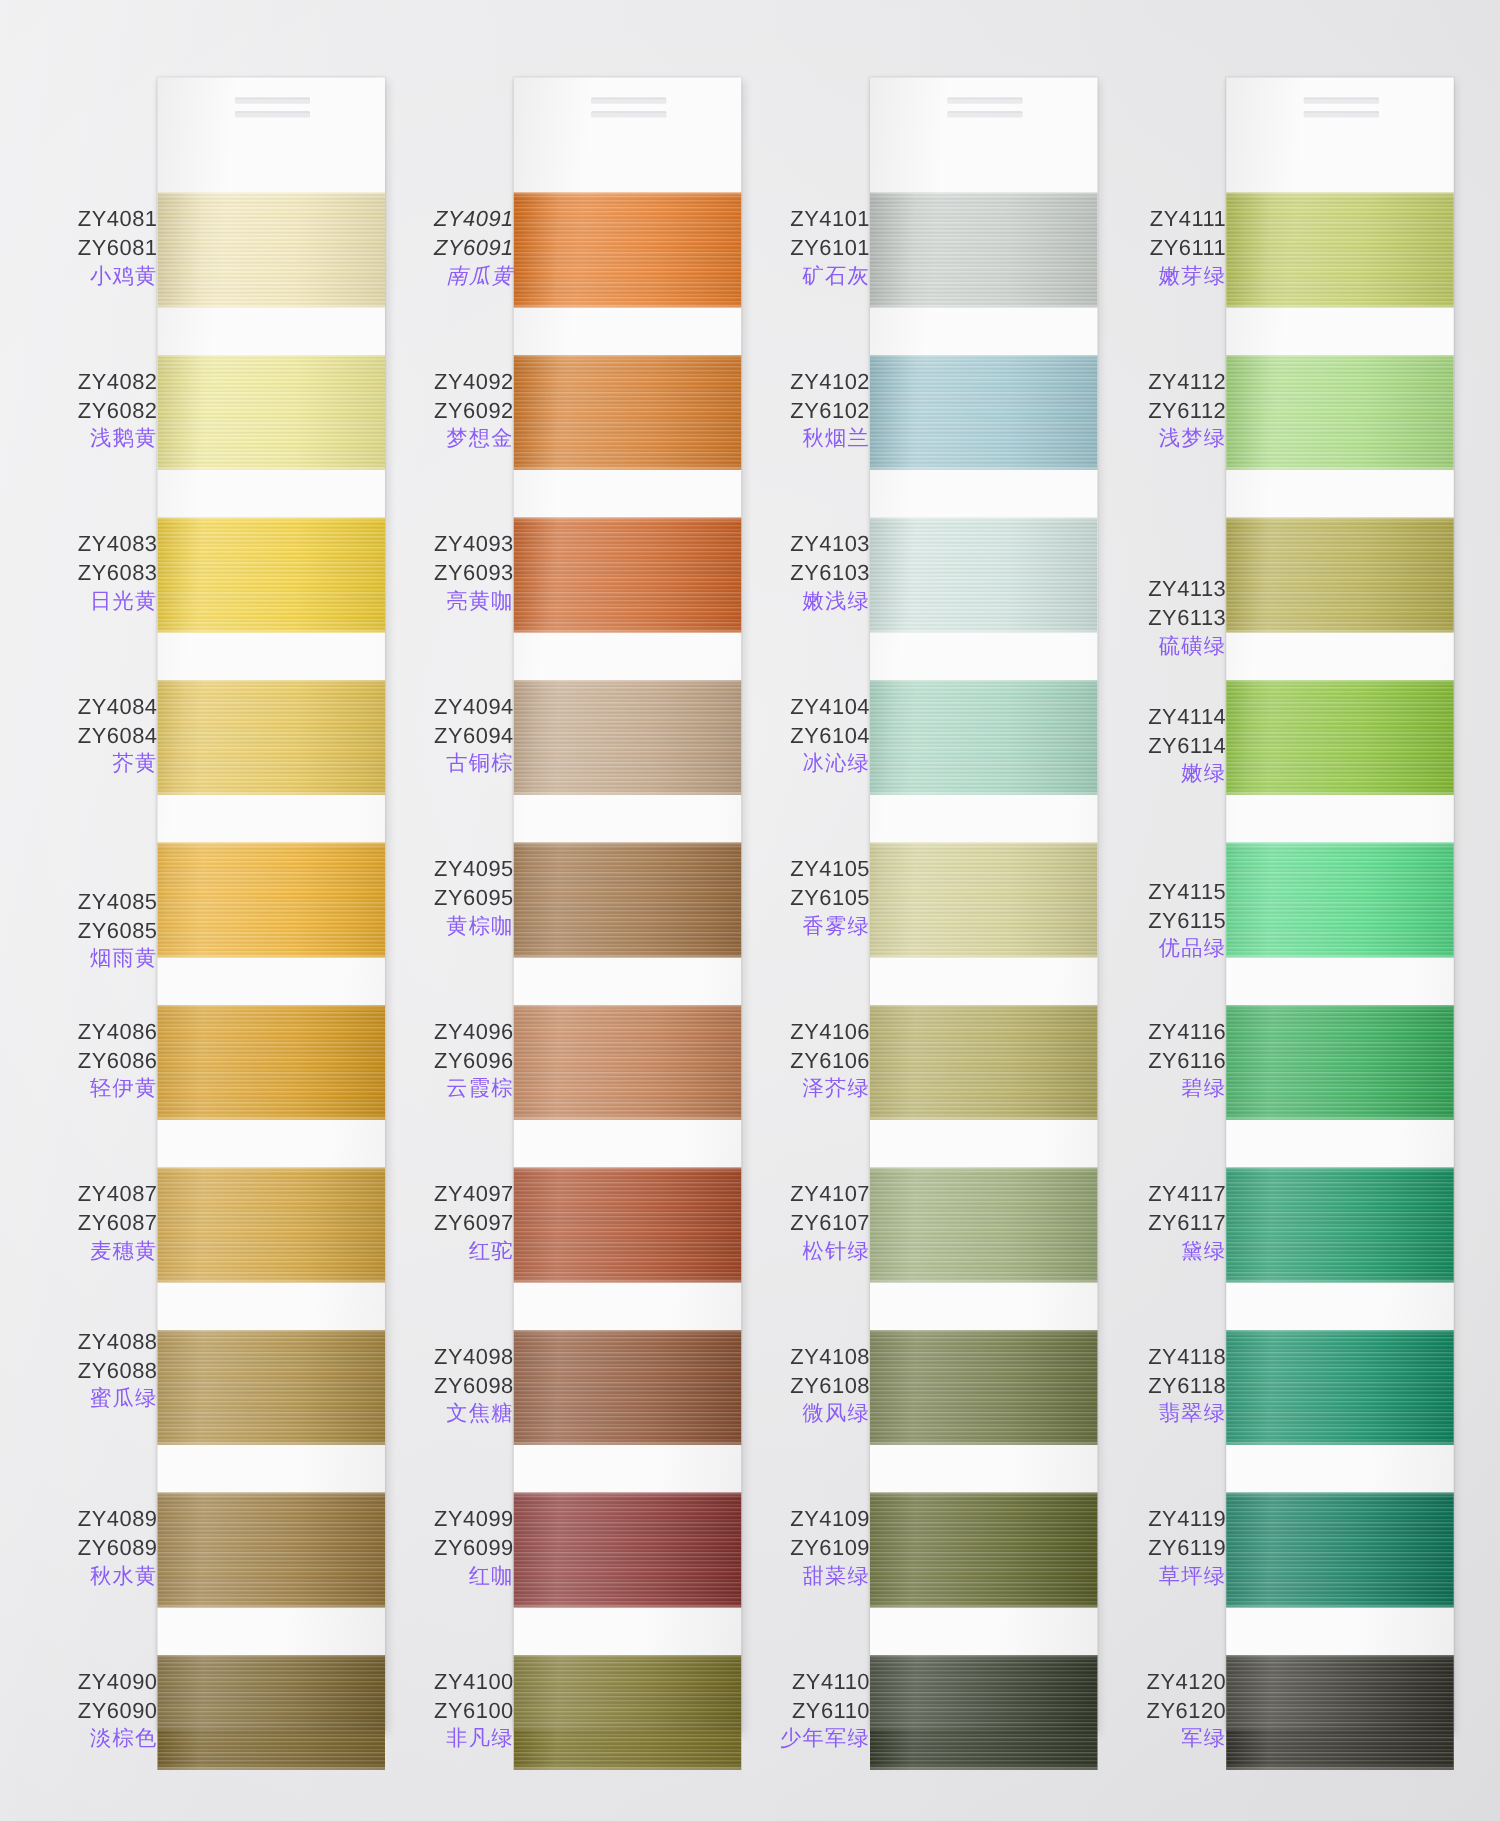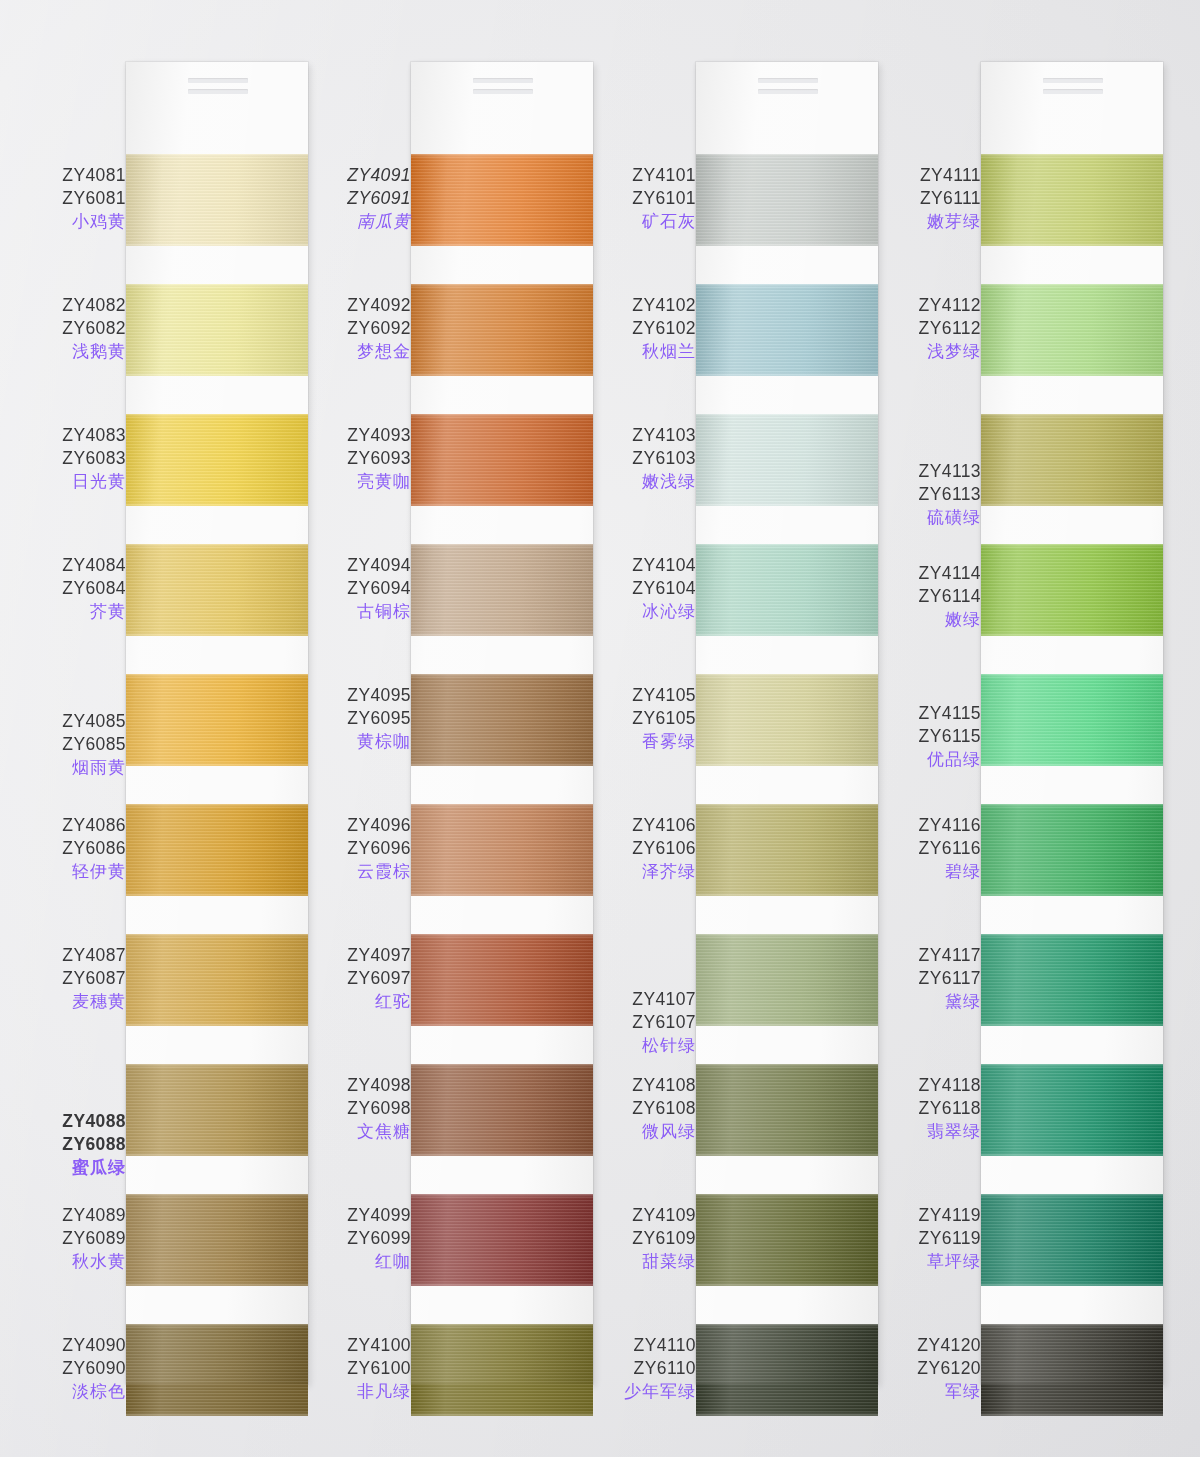--- a/index.html
+++ b/index.html
@@ -216,21 +216,21 @@
           <div class="code">ZY4087</div>
           <div class="code">ZY6087</div>
           <div class="name">麦穗黄</div>
         </div>
         <div class="swatch" style="top: 1002px; height: 92px; background: rgb(173, 141, 67);">
           <div class="yarn"></div>
           <div class="sheen"></div>
           <div class="fuzz-top"></div>
           <div class="fuzz-bot"></div>
         </div>
-        <div class="label" style="top: 1048px; font-weight: bold;">
+        <div class="label" style="top: 1000px;">
           <div class="code">ZY4088</div>
           <div class="code">ZY6088</div>
           <div class="name">蜜瓜绿</div>
         </div>
         <div class="swatch" style="top: 1132px; height: 92px; background: rgb(154, 122, 61);">
           <div class="yarn"></div>
           <div class="sheen"></div>
           <div class="fuzz-top"></div>
           <div class="fuzz-bot"></div>
         </div>
@@ -441,21 +441,21 @@
           <div class="code">ZY4106</div>
           <div class="code">ZY6106</div>
           <div class="name">泽芥绿</div>
         </div>
         <div class="swatch" style="top: 872px; height: 92px; background: rgb(154, 172, 119);">
           <div class="yarn"></div>
           <div class="sheen"></div>
           <div class="fuzz-top"></div>
           <div class="fuzz-bot"></div>
         </div>
-        <div class="label" style="top: 882px; margin-top: 44px;">
+        <div class="label" style="top: 882px;">
           <div class="code">ZY4107</div>
           <div class="code">ZY6107</div>
           <div class="name">松针绿</div>
         </div>
         <div class="swatch" style="top: 1002px; height: 92px; background: rgb(111, 119, 68);">
           <div class="yarn"></div>
           <div class="sheen"></div>
           <div class="fuzz-top"></div>
           <div class="fuzz-bot"></div>
         </div>

